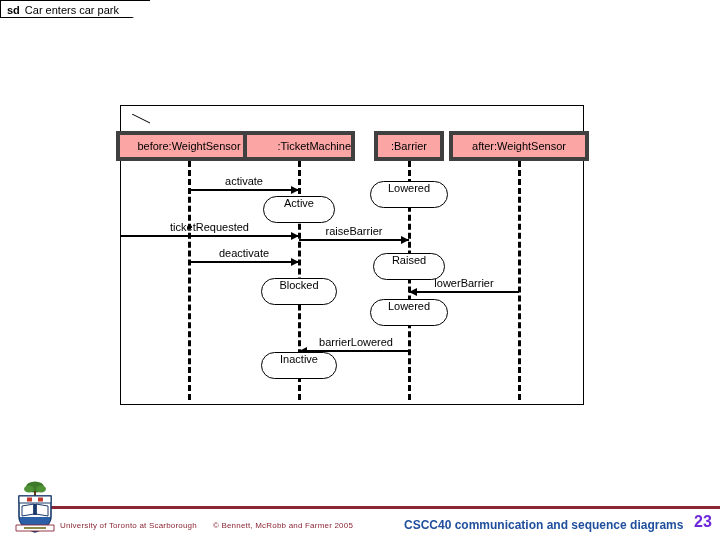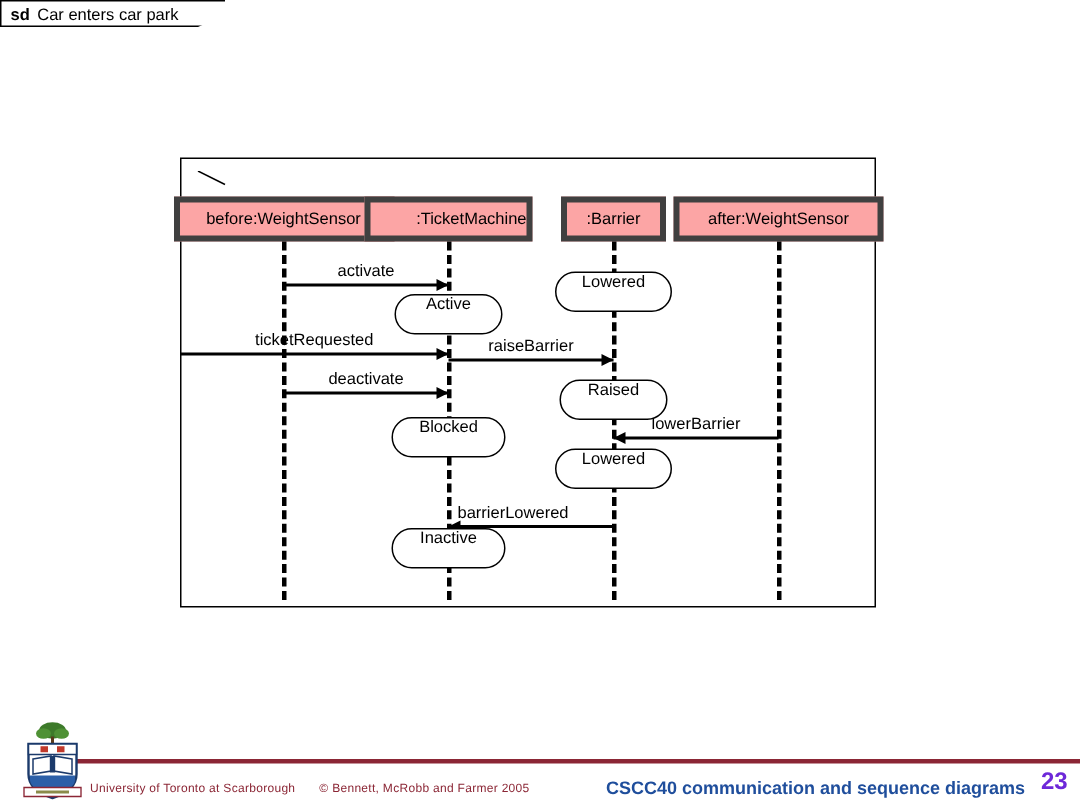--- a/index.html
+++ b/index.html
@@ -223,21 +223,21 @@
       <div class="msg-head-right" style="left: 401px; top: 236px;"></div>
       <div class="msg-label" style="left: 354px; transform: translateX(-50%); top: 225px;">raiseBarrier</div>
       <div class="msg" style="left: 189px; top: 261px; width: 110px;"></div>
       <div class="msg-head-right" style="left: 291px; top: 258px;"></div>
       <div class="msg-label" style="left: 244px; transform: translateX(-50%); top: 247px;">deactivate</div>
       <div class="msg" style="left: 409px; top: 291px; width: 110px;"></div>
       <div class="msg-head-left" style="left: 409px; top: 288px;"></div>
       <div class="msg-label" style="left: 464px; transform: translateX(-50%); top: 277px;">lowerBarrier</div>
       <div class="msg" style="left: 299px; top: 350px; width: 110px;"></div>
       <div class="msg-head-left" style="left: 299px; top: 347px;"></div>
-      <div class="msg-label" style="left: 342px; transform: translateX(-50%); top: 336px;">barrierLowered</div>
+      <div class="msg-label" style="left: 356px; transform: translateX(-50%); top: 336px;">barrierLowered</div>
     </div>
 
   <div id="states-layer">
       <div class="state-box" style="left: 263px; top: 196px; width: 72px;">
         <span>Active</span>
       </div>
       <div class="state-box" style="left: 370px; top: 181px; width: 78px;">
         <span>Lowered</span>
       </div>
       <div class="state-box" style="left: 373px; top: 253px; width: 72px;">

